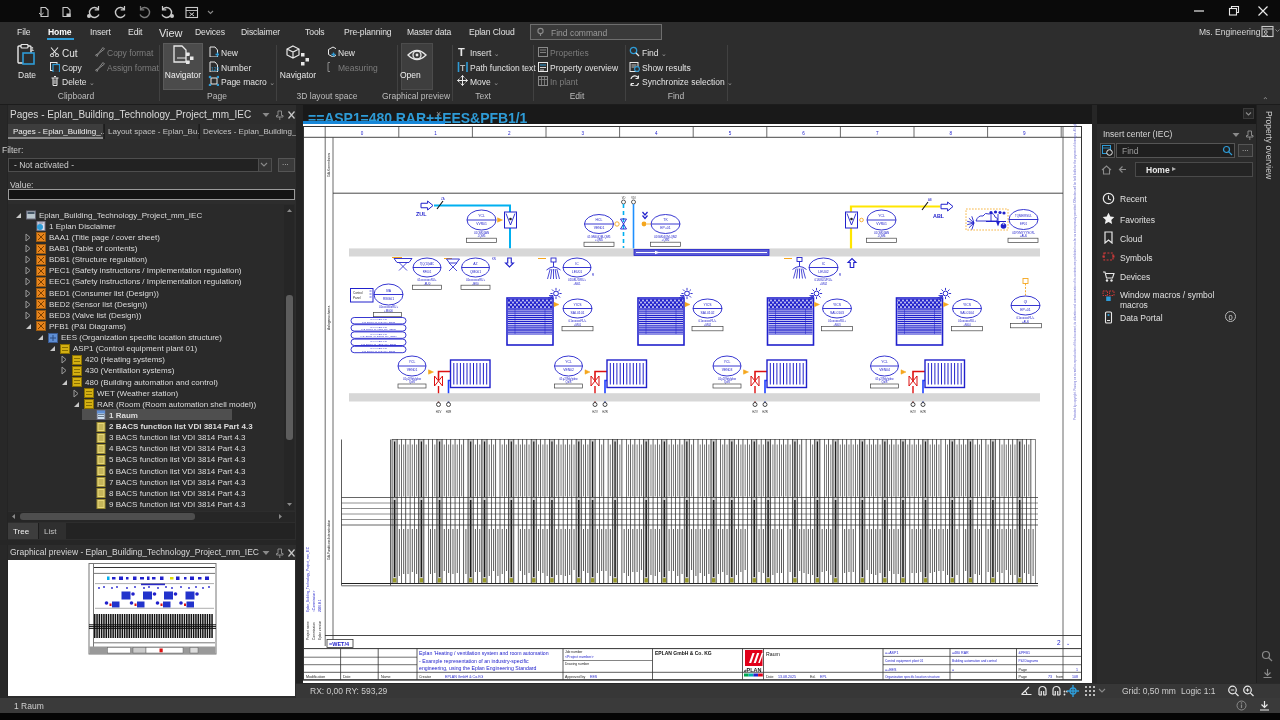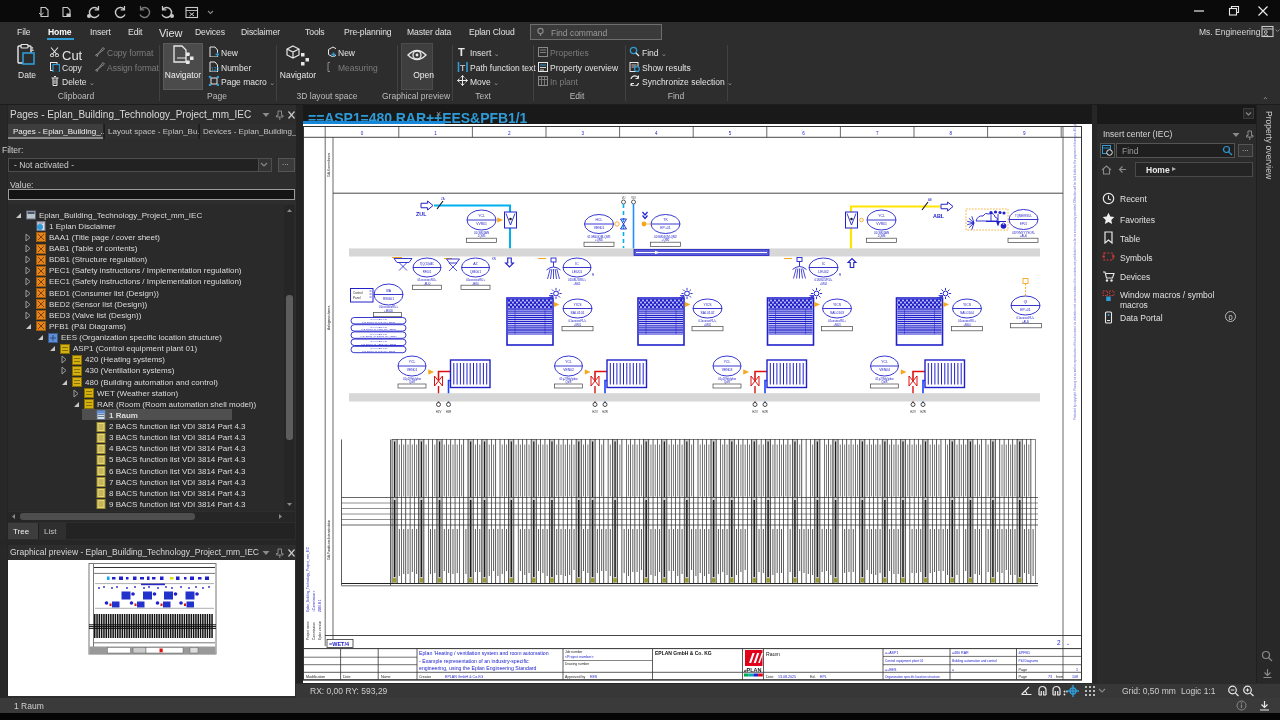--- a/index.html
+++ b/index.html
@@ -114,21 +114,21 @@
       </svg>
     </div>
     <div class="ab" style="left:13px;top:70px;width:28px;text-align:center;font-size:8.5px;color:#e4e4e4">Date</div>
     <div style="position:absolute;left:49px;top:46px;width:11px;height:11px">
       <svg width="11" height="11" viewBox="0 0 11 11" style="">
         <path d="M2 1.5 L7.5 8 M9 1.5 L3.5 8" stroke="#e8e8e8" stroke-width="1.1"></path>
         <circle cx="3" cy="9.3" r="1.6" fill="none" stroke="#e8e8e8" stroke-width="1"></circle>
         <circle cx="8" cy="9.3" r="1.6" fill="none" stroke="#e8e8e8" stroke-width="1"></circle>
       </svg>
     </div>
-    <div class="ab" style="left:62px;top:48px;font-size:13px;color:#e4e4e4;white-space:nowrap">Cut</div>
+    <div class="ab" style="left:62px;top:48px;font-size:10px;color:#e4e4e4;white-space:nowrap">Cut</div>
     <div style="position:absolute;left:49px;top:60.5px;width:11px;height:11px">
       <svg width="11" height="11" viewBox="0 0 11 11" style="">
         <rect x="1.5" y="1.5" width="6.5" height="8" fill="none" stroke="#e8e8e8" stroke-width="1"></rect>
         <rect x="4" y="3.5" width="6.5" height="8" fill="#2d2d2d" stroke="#2e9bd6" stroke-width="1.2"></rect>
       </svg>
     </div>
     <div class="ab" style="left:62px;top:62.5px;font-size:8.5px;color:#e4e4e4;white-space:nowrap">Copy</div>
     <div style="position:absolute;left:49px;top:75px;width:11px;height:11px">
       <svg width="11" height="11" viewBox="0 0 11 11" style="">
         <path d="M2.5 3 h7 M4 3 v7.5 h4 V3 M5 1.5 h2" fill="none" stroke="#e8e8e8" stroke-width="1"></path>
@@ -213,21 +213,21 @@
     <div class="ab" style="left:267px;top:91px;width:120px;text-align:center;font-size:8.5px;color:#bdbdbd">3D layout space</div>
     <div class="ab" style="left:397px;top:45px;width:1px;height:56px;background:#414141"></div>
     <div class="ab" style="left:401px;top:43px;width:32px;height:47px;background:#3e3e3e;border:1px solid #4c4c4c"></div>
     <div style="position:absolute;left:407px;top:47px;width:20px;height:16px">
       <svg width="20" height="16" viewBox="0 0 20 16" style="">
         <path d="M1 8 Q10 -1 19 8 Q10 17 1 8 Z" fill="none" stroke="#e8e8e8" stroke-width="1.4"></path>
         <circle cx="10" cy="8" r="4" fill="none" stroke="#e8e8e8" stroke-width="1.3"></circle>
         <circle cx="10" cy="8" r="1.4" fill="#e8e8e8"></circle>
       </svg>
     </div>
-    <div class="ab" style="left:400px;top:70px;width:34px;text-align:right;font-size:8.5px;color:#f0f0f0">Open</div>
+    <div class="ab" style="left:400px;top:70px;width:34px;text-align:left;font-size:8.5px;color:#f0f0f0">Open</div>
     <div class="ab" style="left:356px;top:91px;width:120px;text-align:center;font-size:8.5px;color:#bdbdbd">Graphical preview</div>
     <div class="ab" style="left:452px;top:45px;width:1px;height:56px;background:#414141"></div>
     <div style="position:absolute;left:457px;top:46px;width:11px;height:11px">
       <svg width="11" height="11" viewBox="0 0 11 11" style="">
         <text x="1" y="10" font-size="11" fill="#e8e8e8" font-weight="bold">T</text>
       </svg>
     </div>
     <div class="ab" style="left:470px;top:48px;font-size:8.5px;color:#e4e4e4;white-space:nowrap">Insert <span style="font-size:7px;color:#9a9a9a">⌄</span></div>
     <div style="position:absolute;left:457px;top:60.5px;width:11px;height:11px">
       <svg width="11" height="11" viewBox="0 0 11 11" style="">
@@ -562,21 +562,21 @@
         <rect x="1" y="0.5" width="8" height="3" fill="#5f8fd4"></rect>
       </svg>
     </div>
     <div class="ab" style="left:109px;top:410.95px;font-size:8px;color:#dcdcdc;white-space:nowrap;font-weight:bold">1 Raum</div>
     <div class="ab" style="left:96px;top:421.575px;width:10px;height:10px">
       <svg width="10" height="10" viewBox="0 0 10 10" style="">
         <rect x="1" y="0.5" width="8" height="9" fill="#e8d87a" stroke="#998a30"></rect>
         <path d="M2.5 3 h5 M2.5 5 h5 M2.5 7 h5" stroke="#887820" stroke-width="0.7"></path>
       </svg>
     </div>
-    <div class="ab" style="left:109px;top:422.075px;font-size:8px;color:#dcdcdc;white-space:nowrap;font-weight:normal">2 BACS function list VDI 3814 Part 4.3</div>
+    <div class="ab" style="left:109px;top:422.075px;font-size:8px;color:#dcdcdc;white-space:nowrap;font-weight:bold">2 BACS function list VDI 3814 Part 4.3</div>
     <div class="ab" style="left:96px;top:432.7px;width:10px;height:10px">
       <svg width="10" height="10" viewBox="0 0 10 10" style="">
         <rect x="1" y="0.5" width="8" height="9" fill="#e8d87a" stroke="#998a30"></rect>
         <path d="M2.5 3 h5 M2.5 5 h5 M2.5 7 h5" stroke="#887820" stroke-width="0.7"></path>
       </svg>
     </div>
     <div class="ab" style="left:109px;top:433.2px;font-size:8px;color:#dcdcdc;white-space:nowrap;font-weight:normal">3 BACS function list VDI 3814 Part 4.3</div>
     <div class="ab" style="left:96px;top:443.825px;width:10px;height:10px">
       <svg width="10" height="10" viewBox="0 0 10 10" style="">
         <rect x="1" y="0.5" width="8" height="9" fill="#e8d87a" stroke="#998a30"></rect>
@@ -1861,21 +1861,21 @@
       <svg width="13" height="13" viewBox="0 0 13 13" style="">
         <path d="M6.5 0.8 l1.8 3.8 4 .5 -3 2.8 .8 4 -3.6 -2 -3.6 2 .8 -4 -3 -2.8 4 -.5 Z" fill="#f0f0f0"></path>
       </svg>
     </div>
     <div class="ab" style="left:1120px;top:214.5px;font-size:8.5px;color:#e0e0e0;white-space:nowrap">Favorites</div>
     <div style="position:absolute;left:1102px;top:231px;width:13px;height:13px">
       <svg width="13" height="13" viewBox="0 0 13 13" style="">
         <path d="M3 1 h7 v11 l-3.5 -3 -3.5 3 Z" fill="none" stroke="#e8e8e8" stroke-width="1.2"></path>
       </svg>
     </div>
-    <div class="ab" style="left:1120px;top:233.5px;font-size:8.5px;color:#e0e0e0;white-space:nowrap">Table</div>
+    <div class="ab" style="left:1120px;top:233.5px;font-size:8.5px;color:#e0e0e0;white-space:nowrap">Cloud</div>
     <div style="position:absolute;left:1102px;top:250px;width:13px;height:13px">
       <svg width="13" height="13" viewBox="0 0 13 13" style="">
         <rect x="2" y="3" width="9" height="7" fill="none" stroke="#d03a3a" stroke-width="1.2" stroke-dasharray="2 1.4"></rect>
         <rect x="0.5" y="5.5" width="2" height="2" fill="#d03a3a"></rect>
         <rect x="10.5" y="5.5" width="2" height="2" fill="#d03a3a"></rect>
       </svg>
     </div>
     <div class="ab" style="left:1120px;top:252.5px;font-size:8.5px;color:#e0e0e0;white-space:nowrap">Symbols</div>
     <div style="position:absolute;left:1102px;top:270px;width:13px;height:13px">
       <svg width="13" height="13" viewBox="0 0 13 13" style="">

